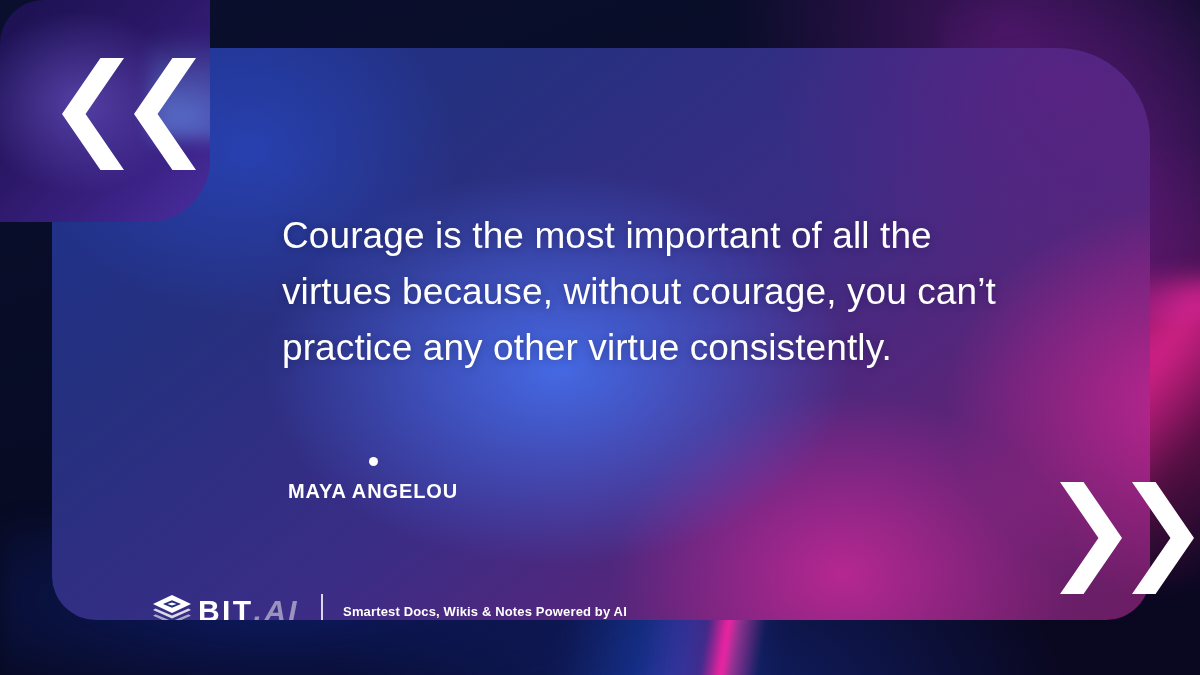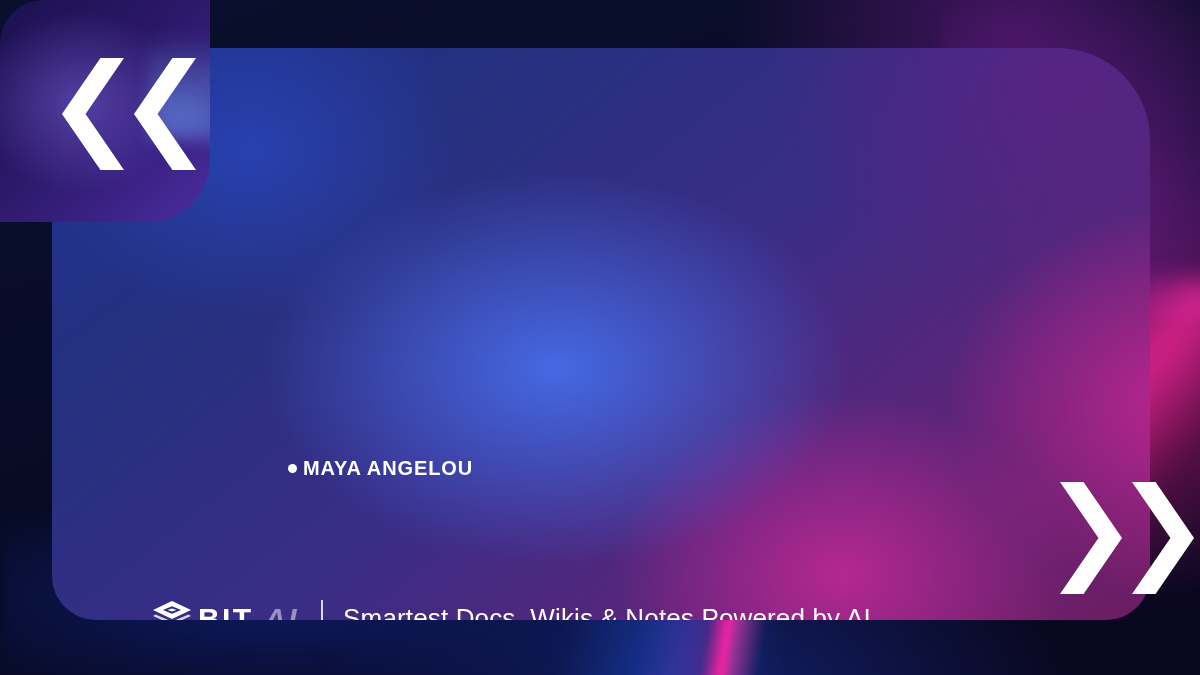--- a/index.html
+++ b/index.html
@@ -132,68 +132,70 @@
     font-size:37px;
     line-height:56px;
     font-weight:300;
     letter-spacing:.1px;
     text-shadow:0 1px 8px rgba(10,10,40,.28);
   }
 
   #attribution {
     position:absolute;
     left:236px; top:409px;
-    display:flex; align-items:center; gap:6px;
+    display:flex; align-items:center; gap:14px;
     color:#ffffff;
+    flex-direction:column;
   }
   #attribution .bullet {
     width:9px; height:9px; border-radius:50%;
     background:#ffffff; flex:none;
   }
   #attribution .name {
     font-size:20px; font-weight:bold; letter-spacing:.9px;
   }
 
   
   #brand {
     position:absolute;
     left:100px; top:540px;
-    display:flex; align-items:flex-end; gap:0;
+    display:flex; align-items:center; gap:0;
     height:46px;
   }
   #brand-icon { width:40px; height:34px; flex:none; margin-right:6px; }
   #brand-word {
     font-size:30px; font-weight:bold; letter-spacing:2.4px;
     line-height:1; display:flex; align-items:baseline;
   }
   #brand-word .bit { color:#ffffff; }
   #brand-word .ai  { color:#9a93bd;font-style:italic; }
   #brand-divider {
     width:2px; height:34px; background:#e8e6f5;
     margin:0 20px 0 22px; flex:none; opacity:.92;
   }
   #tagline {
-    color:#ffffff; font-size:26px; font-weight:normal;
+    color:#ffffff; font-size:13px; font-weight:bold;
     letter-spacing:.15px; white-space:nowrap;
   }
 </style>
 </head>
 <body>
 
 <div id="stage">
 
   <div class="bg-layer bg-base"></div>
   <div class="bg-layer bg-navy-bottom"></div>
   <div class="bg-layer bg-purple-top"></div>
   <div class="bg-layer bg-streak-blue"></div>
   <div class="bg-layer bg-streak-pink"></div>
   <div class="bg-layer bg-streak-right"></div>
 
   <div id="card">
 
+    <div id="quote-text">Courage is the most important of all the virtues because, without courage, you can’t practice any other virtue consistently.</div>
 
     <div id="attribution">
       <span class="bullet"></span>
       <span class="name">MAYA ANGELOU</span>
     </div>
 
     <div id="brand">
       <span id="brand-icon">
         <svg viewBox="0 0 40 34" width="40" height="34" aria-hidden="true">
           <g fill="#ffffff">

